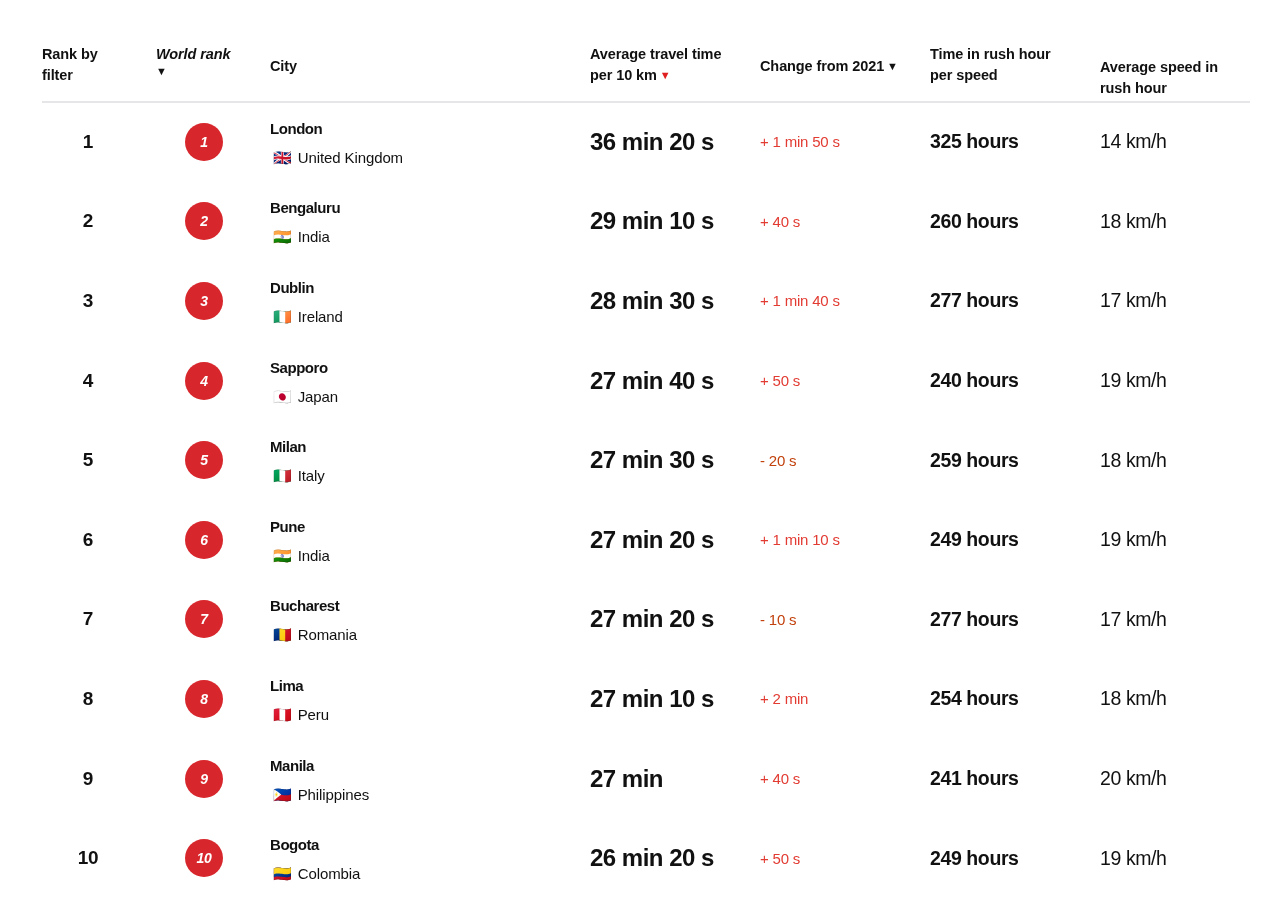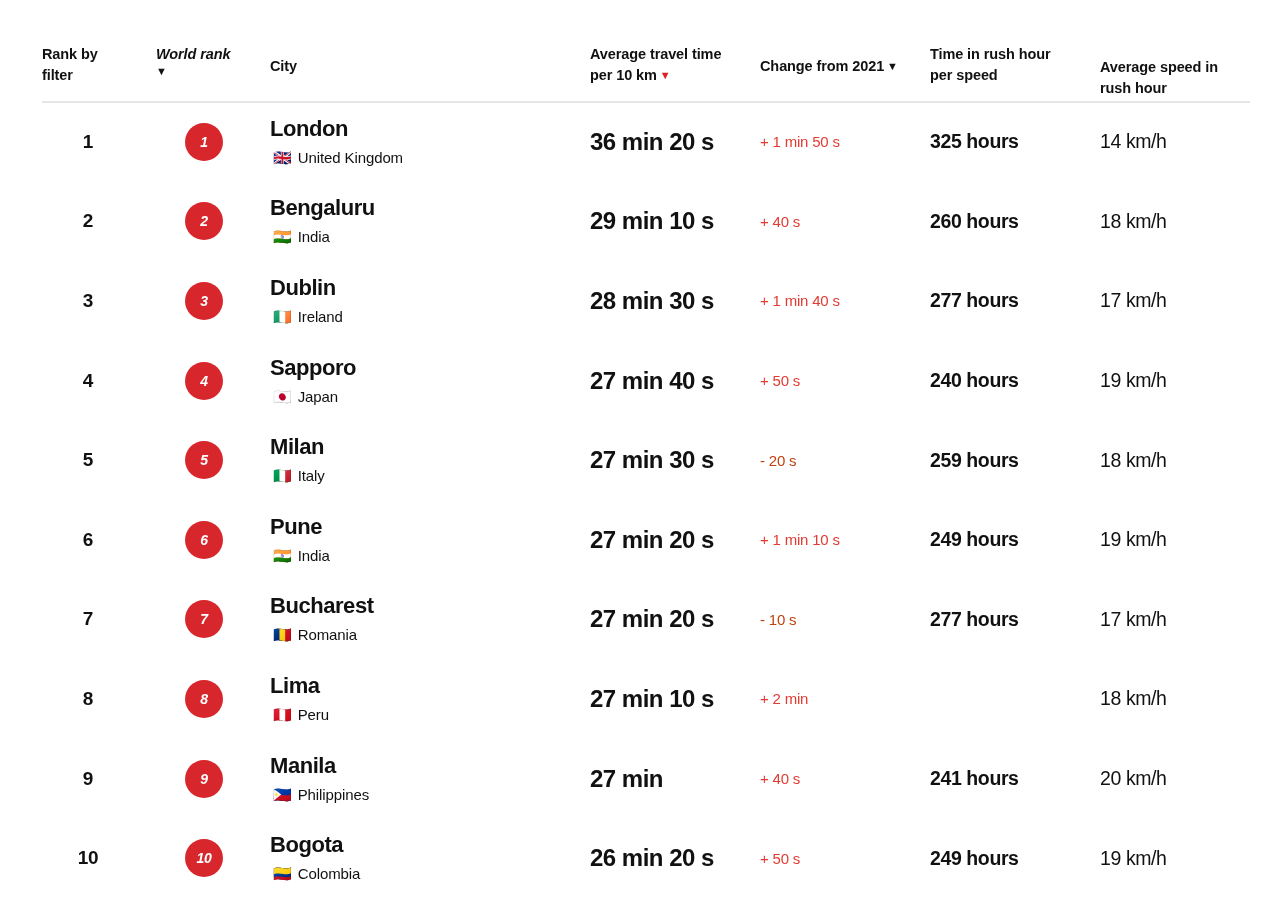--- a/index.html
+++ b/index.html
@@ -107,21 +107,21 @@
     display: flex;
     align-items: center;
     justify-content: center;
     font-size: 14px;
     font-weight: bold;
     letter-spacing: -0.2px;
   }
 
   .city-cell { flex-direction: column; align-items: flex-start; justify-content: center; }
   .city-name {
-    font-size: 22px;
+    font-size: 15px;
     font-weight: bold;
     letter-spacing: -0.45px;
     line-height: 24px;
     color: #111111;
   }
   .country-line {
     display: flex;
     align-items: center;
     gap: 6px;
     margin-top: 8px;
@@ -344,20 +344,21 @@
           <span class="city-name">Lima</span>
           <span class="country-line">
             <span class="flag">🇵🇪</span>
             <span class="country-name">Peru</span>
           </span>
         </div>
         <div class="cell col-travel travel-time">27 min 10 s</div>
         <div class="cell col-change">
           <span class="change-val up">+ 2 min</span>
         </div>
+        <div class="cell col-rushtime rush-hours">254 hours</div>
         <div class="cell col-speed avg-speed">18 km/h</div>
       </div>
       <div class="row">
         <div class="cell col-rank rank-filter">9</div>
         <div class="cell col-world world-rank">
           <span class="rank-badge">9</span>
         </div>
         <div class="cell col-city city-cell">
           <span class="city-name">Manila</span>
           <span class="country-line">

